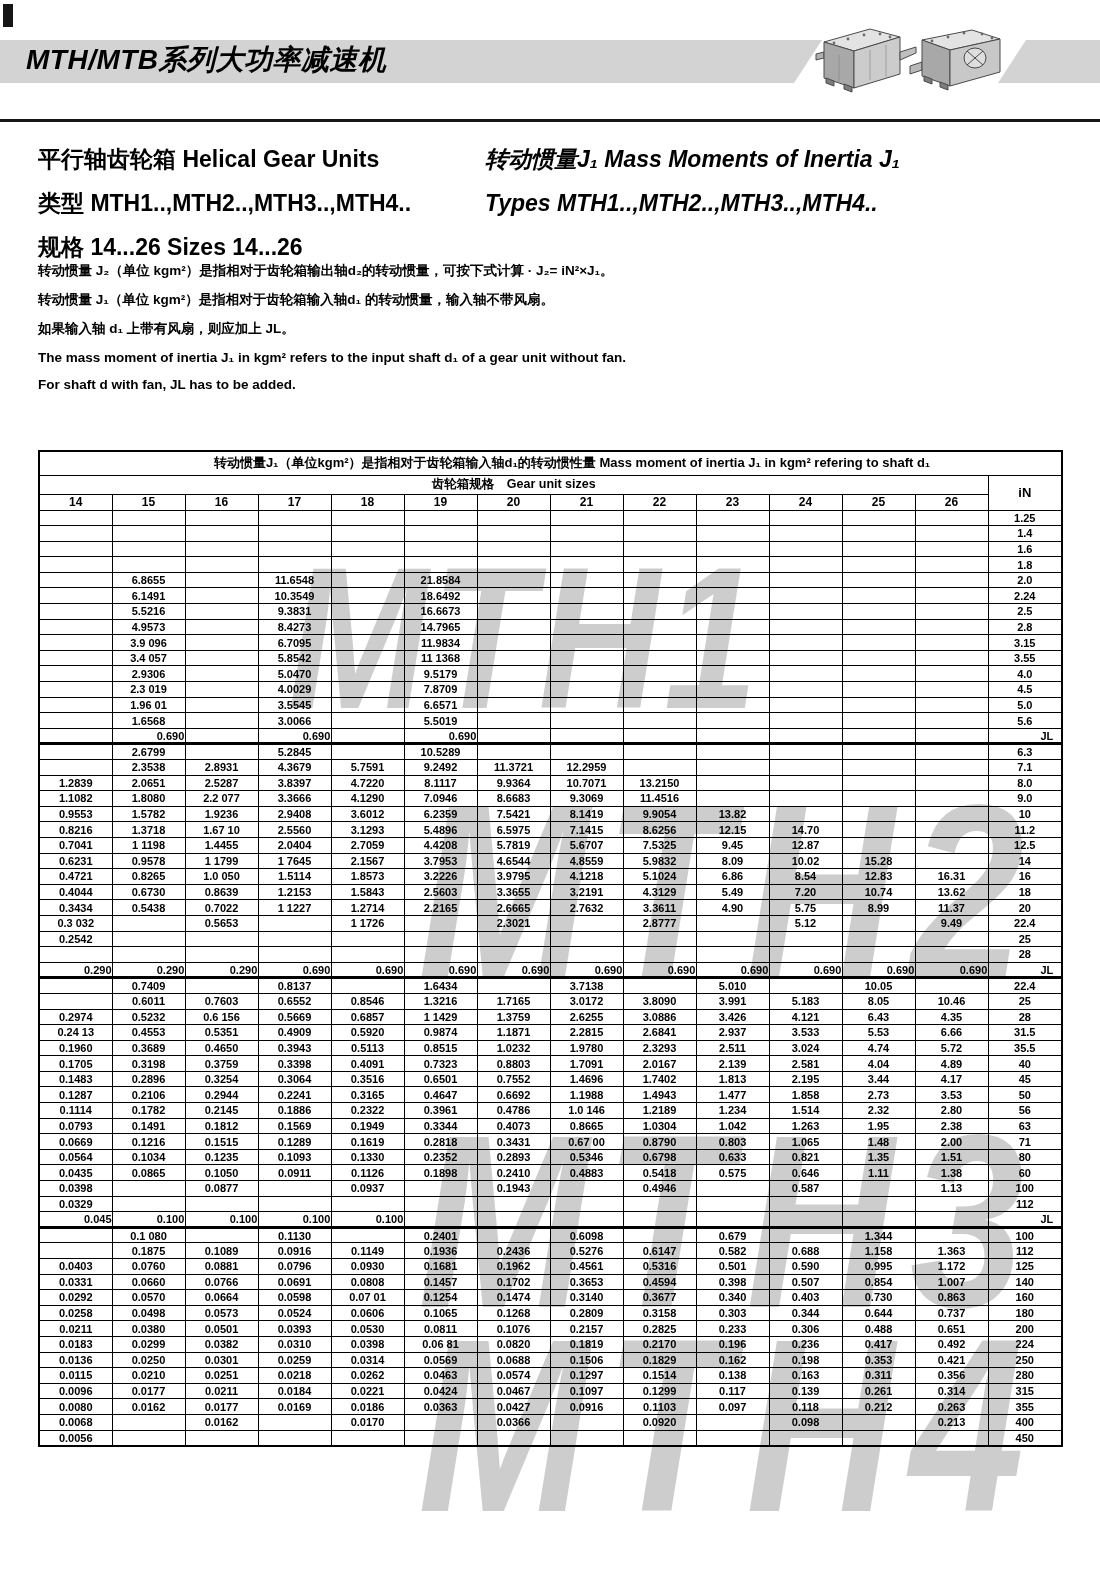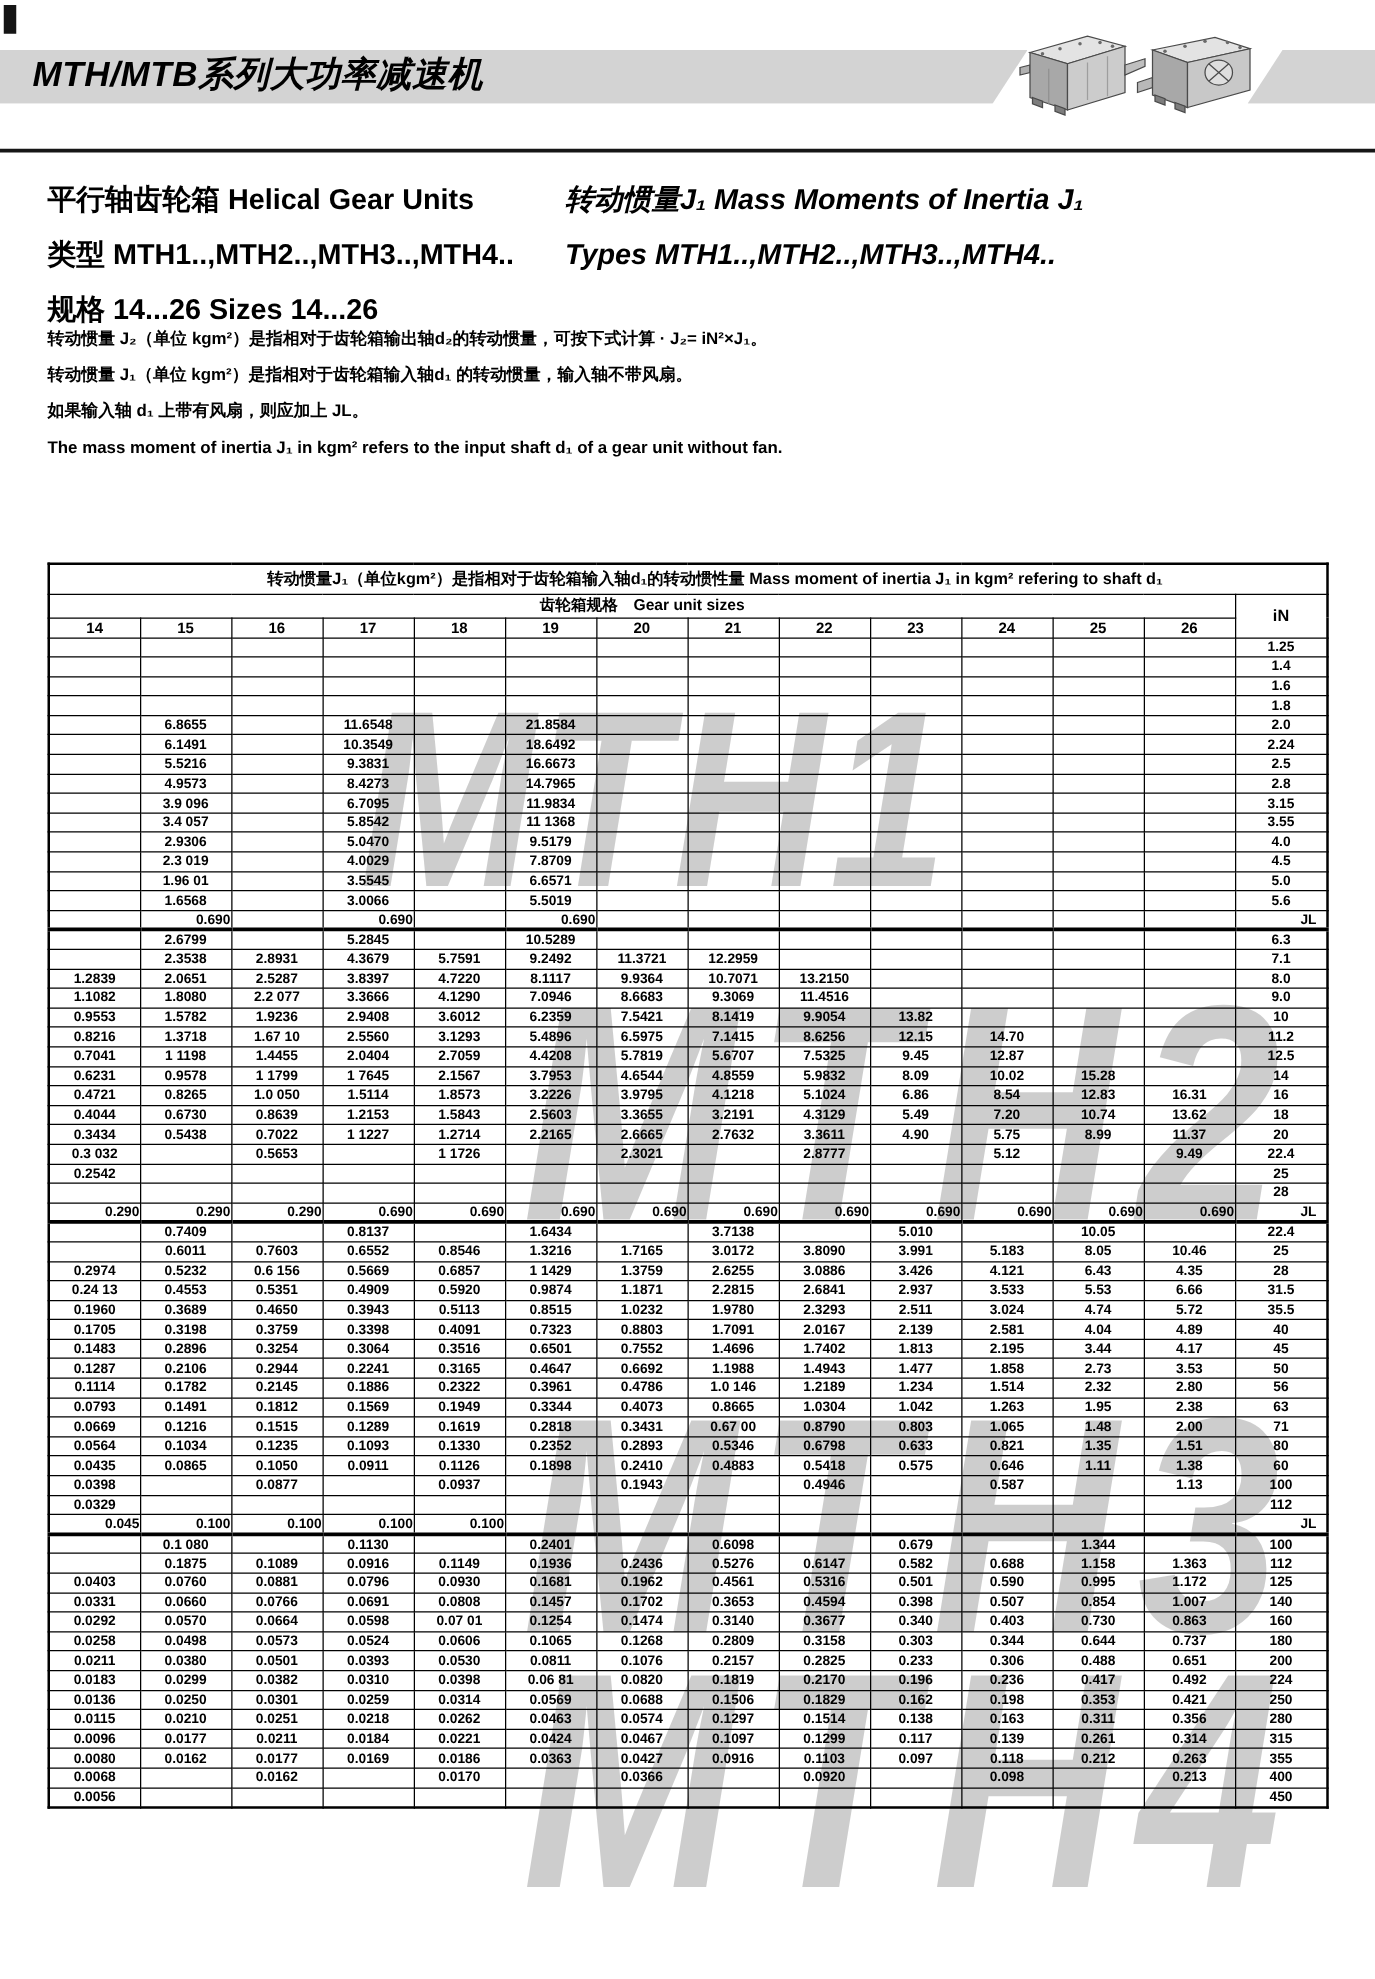--- a/index.html
+++ b/index.html
@@ -18,21 +18,21 @@
   .band-right { left: 998px; width: 102px; clip-path: polygon(28px 0, 100% 0, 100% 100%, 0 100%); }
   .page-title {
     position: absolute; left: 26px; top: 41px; margin: 0;
     font-size: 28px; font-weight: bold; font-style: italic;
     letter-spacing: 0.5px; white-space: nowrap;
   }
   .gears { position: absolute; left: 810px; top: 22px; width: 205px; height: 80px; }
   .header-rule { position: absolute; left: 0; top: 119px; width: 1100px; height: 3px; background: #161616; }
 
   .headings { position: absolute; left: 38px; top: 146px; width: 1035px; }
-  .h-line { display: flex; font-size: 23px; font-weight: bold; line-height: 27px; margin-bottom: 17px; white-space: nowrap; }
+  .h-line { display: flex; font-size: 23px; font-weight: bold; line-height: 27px; margin-bottom: 17px; white-space: nowrap; gap: 33px; }
   .h-left { width: 414px; flex: none; }
   .h-right { flex: 1; font-style: italic; }
 
   .paras { position: absolute; left: 38px; top: 263px; width: 1045px; }
   .paras p { margin: 0; font-size: 13.5px; font-weight: bold; line-height: 16px; white-space: nowrap; }
   .paras p.zh { margin-bottom: 13px; }
   .paras p.en { margin-bottom: 11px; }
 
   .table-wrap { position: absolute; left: 38px; top: 450px; width: 1030px; }
   table {
@@ -125,20 +125,21 @@
     <div class="h-line">
       <span class="h-left">规格 14...26 Sizes 14...26</span>
     </div>
   </div>
 
   <div class="paras">
     <p class="zh">转动惯量 J₂（单位 kgm²）是指相对于齿轮箱输出轴d₂的转动惯量，可按下式计算 · J₂= iN²×J₁。</p>
     <p class="zh">转动惯量 J₁（单位 kgm²）是指相对于齿轮箱输入轴d₁ 的转动惯量，输入轴不带风扇。</p>
     <p class="zh">如果输入轴 d₁ 上带有风扇，则应加上 JL。</p>
     <p class="en">The mass moment of inertia J₁ in kgm² refers to the input shaft d₁ of a gear unit without fan.</p>
+    <p class="en">For shaft d with fan, JL has to be added.</p>
   </div>
 
   <div class="table-wrap">
     <div class="wm wm1">MTH1</div>
       <div class="wm wm2">MTH2</div>
       <div class="wm wm3">MTH3</div>
       <div class="wm wm4">MTH4</div>
       <table>
         <colgroup>
           <col class="c-sz">

